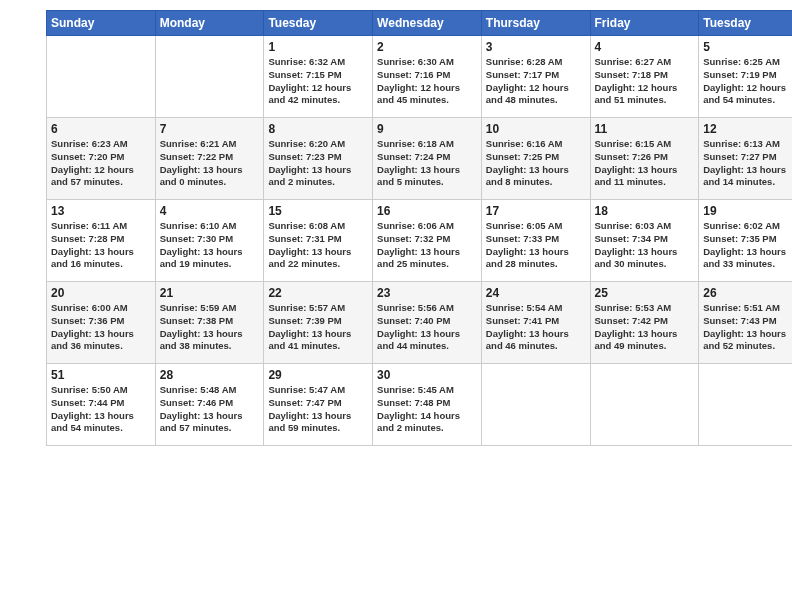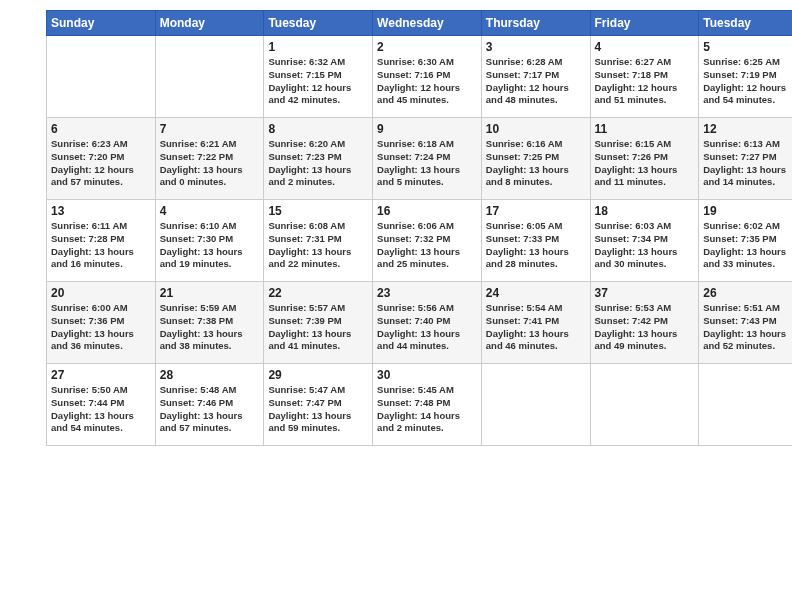--- a/index.html
+++ b/index.html
@@ -204,31 +204,31 @@
           </td>
           <td>
             <span class="day-number">23</span>
             <div class="day-info">Sunrise: 5:56 AM<br>Sunset: 7:40 PM<br>Daylight: 13 hours<br>and 44 minutes.</div>
           </td>
           <td>
             <span class="day-number">24</span>
             <div class="day-info">Sunrise: 5:54 AM<br>Sunset: 7:41 PM<br>Daylight: 13 hours<br>and 46 minutes.</div>
           </td>
           <td>
-            <span class="day-number">37</span>
+            <span class="day-number">25</span>
             <div class="day-info">Sunrise: 5:53 AM<br>Sunset: 7:42 PM<br>Daylight: 13 hours<br>and 49 minutes.</div>
           </td>
           <td>
             <span class="day-number">26</span>
             <div class="day-info">Sunrise: 5:51 AM<br>Sunset: 7:43 PM<br>Daylight: 13 hours<br>and 52 minutes.</div>
           </td>
         </tr>
         <tr>
           <td>
-            <span class="day-number">27</span>
+            <span class="day-number">51</span>
             <div class="day-info">Sunrise: 5:50 AM<br>Sunset: 7:44 PM<br>Daylight: 13 hours<br>and 54 minutes.</div>
           </td>
           <td>
             <span class="day-number">28</span>
             <div class="day-info">Sunrise: 5:48 AM<br>Sunset: 7:46 PM<br>Daylight: 13 hours<br>and 57 minutes.</div>
           </td>
           <td>
             <span class="day-number">29</span>
             <div class="day-info">Sunrise: 5:47 AM<br>Sunset: 7:47 PM<br>Daylight: 13 hours<br>and 59 minutes.</div>
           </td>

